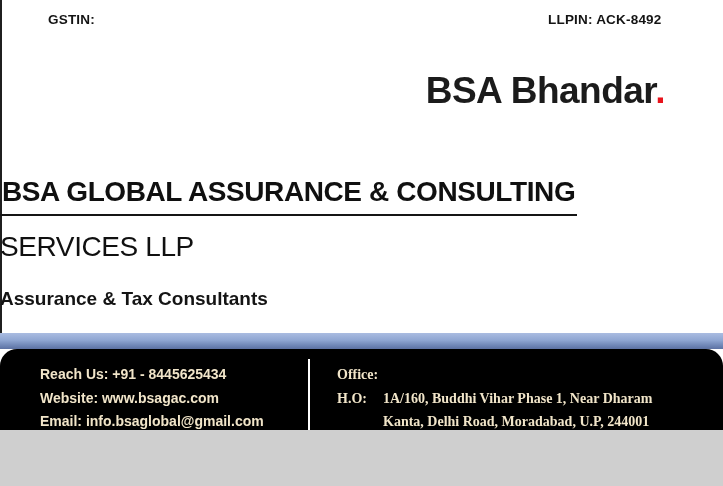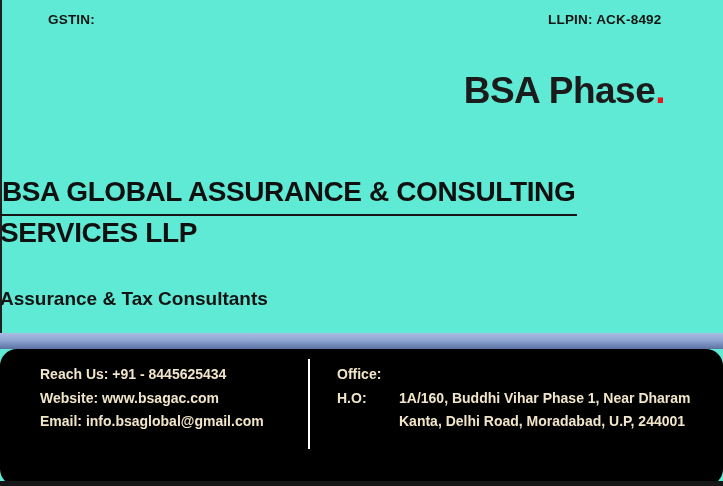--- a/index.html
+++ b/index.html
@@ -1,21 +1,21 @@
 <!DOCTYPE html>
 <html><head>
 <meta charset="utf-8">
 <style>
   * { margin: 0; padding: 0; box-sizing: border-box; }
   html, body { background: #cfcfcf; }
   .page {
     position: relative;
     width: 723px;
-    height: 486px;
-    background: #5eead4;
+    height: 430px;
+    background: #ffffff;
     overflow: hidden;
     font-family: "Liberation Sans", sans-serif;
     color: #111;
   }
   .left-edge {
     position: absolute;
     left: 0; top: 0;
     width: 2px; height: 334px;
     background: #1f1f1f;
   }
@@ -51,23 +51,23 @@
     display: inline-block;
     font-size: 28px;
     font-weight: bold;
     letter-spacing: -0.4px;
     color: #101010;
     border-bottom: 2.5px solid #151515;
     padding: 0 2px 6px 2px;
     white-space: nowrap;
   }
   .title-line2 {
-    margin-top: 1px;
+    margin-top: 15px;
     font-size: 28px;
-    font-weight: bold;
+    font-weight: normal;
     letter-spacing: -0.4px;
     color: #101010;
   }
   .tagline {
     position: absolute;
     top: 288px;
     left: 0; right: 0;
     text-align: left;
     font-size: 19px;
     font-weight: bold;
@@ -117,21 +117,22 @@
     background: #ffffff;
   }
   .address-col {
     position: absolute;
     left: 337px;
     top: 14px;
   }
   .address-entry {
     display: grid;
     grid-template-columns: 46px auto;
-    column-gap: 16px;
+    column-gap: 0;
+    font-family: Liberation Serif, serif;
   }
   .address-label {
     line-height: 23.5px;
     white-space: nowrap;
   }
   .address-lines div {
     line-height: 23.5px;
     white-space: nowrap;
   }
 </style>
@@ -139,21 +140,21 @@
 <body>
 
 <div class="page">
 
   <div class="left-edge"></div>
 
   <div class="reg-label gstin">GSTIN:</div>
 
   <div class="reg-label llpin">LLPIN: ACK-8492</div>
 
-  <div class="logo"><span>BSA Phase</span><span class="dot">.</span></div>
+  <div class="logo"><span>BSA Bhandar</span><span class="dot">.</span></div>
 
   <div class="title-block">
     <div class="title-line1">BSA GLOBAL ASSURANCE &amp; CONSULTING</div>
     <div class="title-line2">SERVICES LLP</div>
   </div>
 
   <div class="tagline">Assurance &amp; Tax Consultants</div>
 
   <div class="blue-bar"></div>
 

